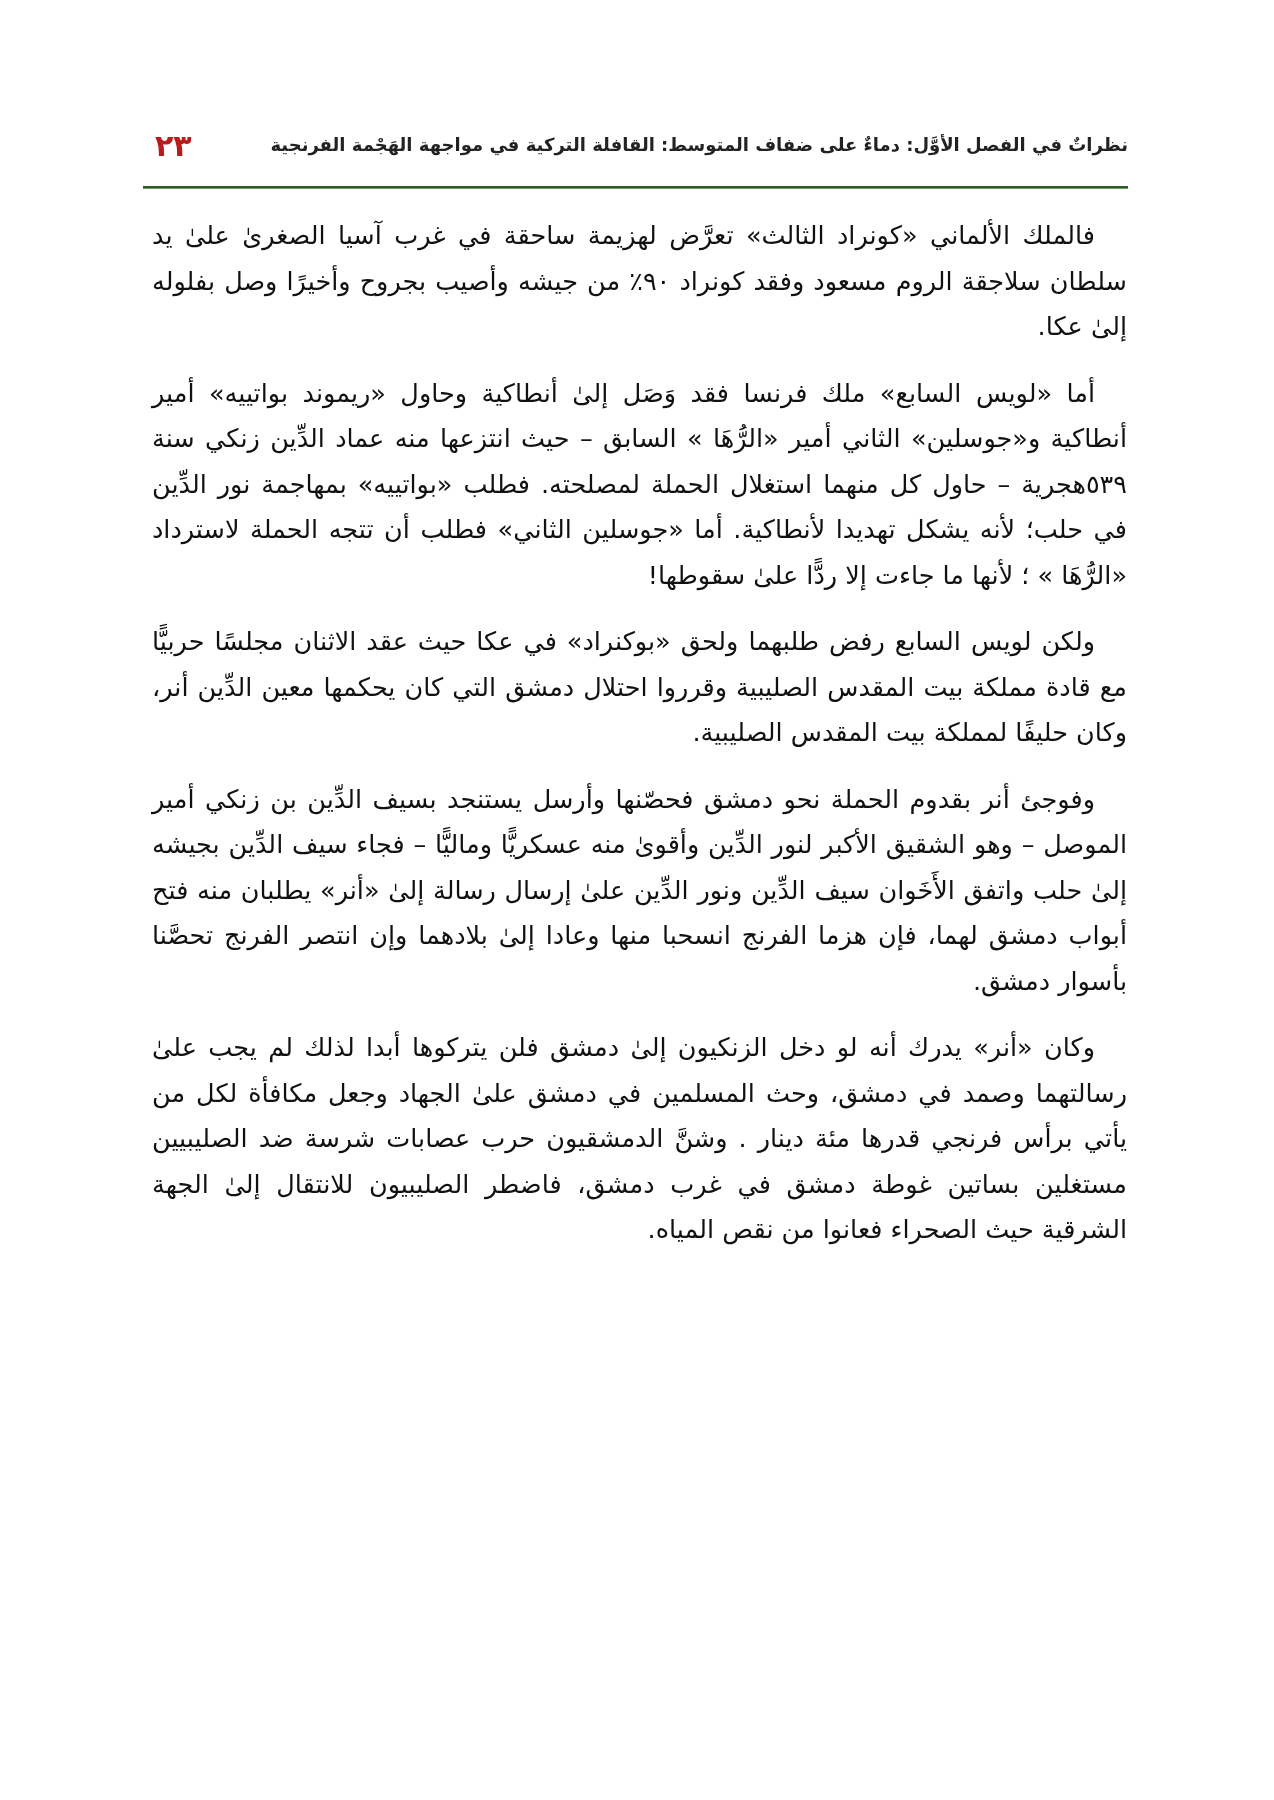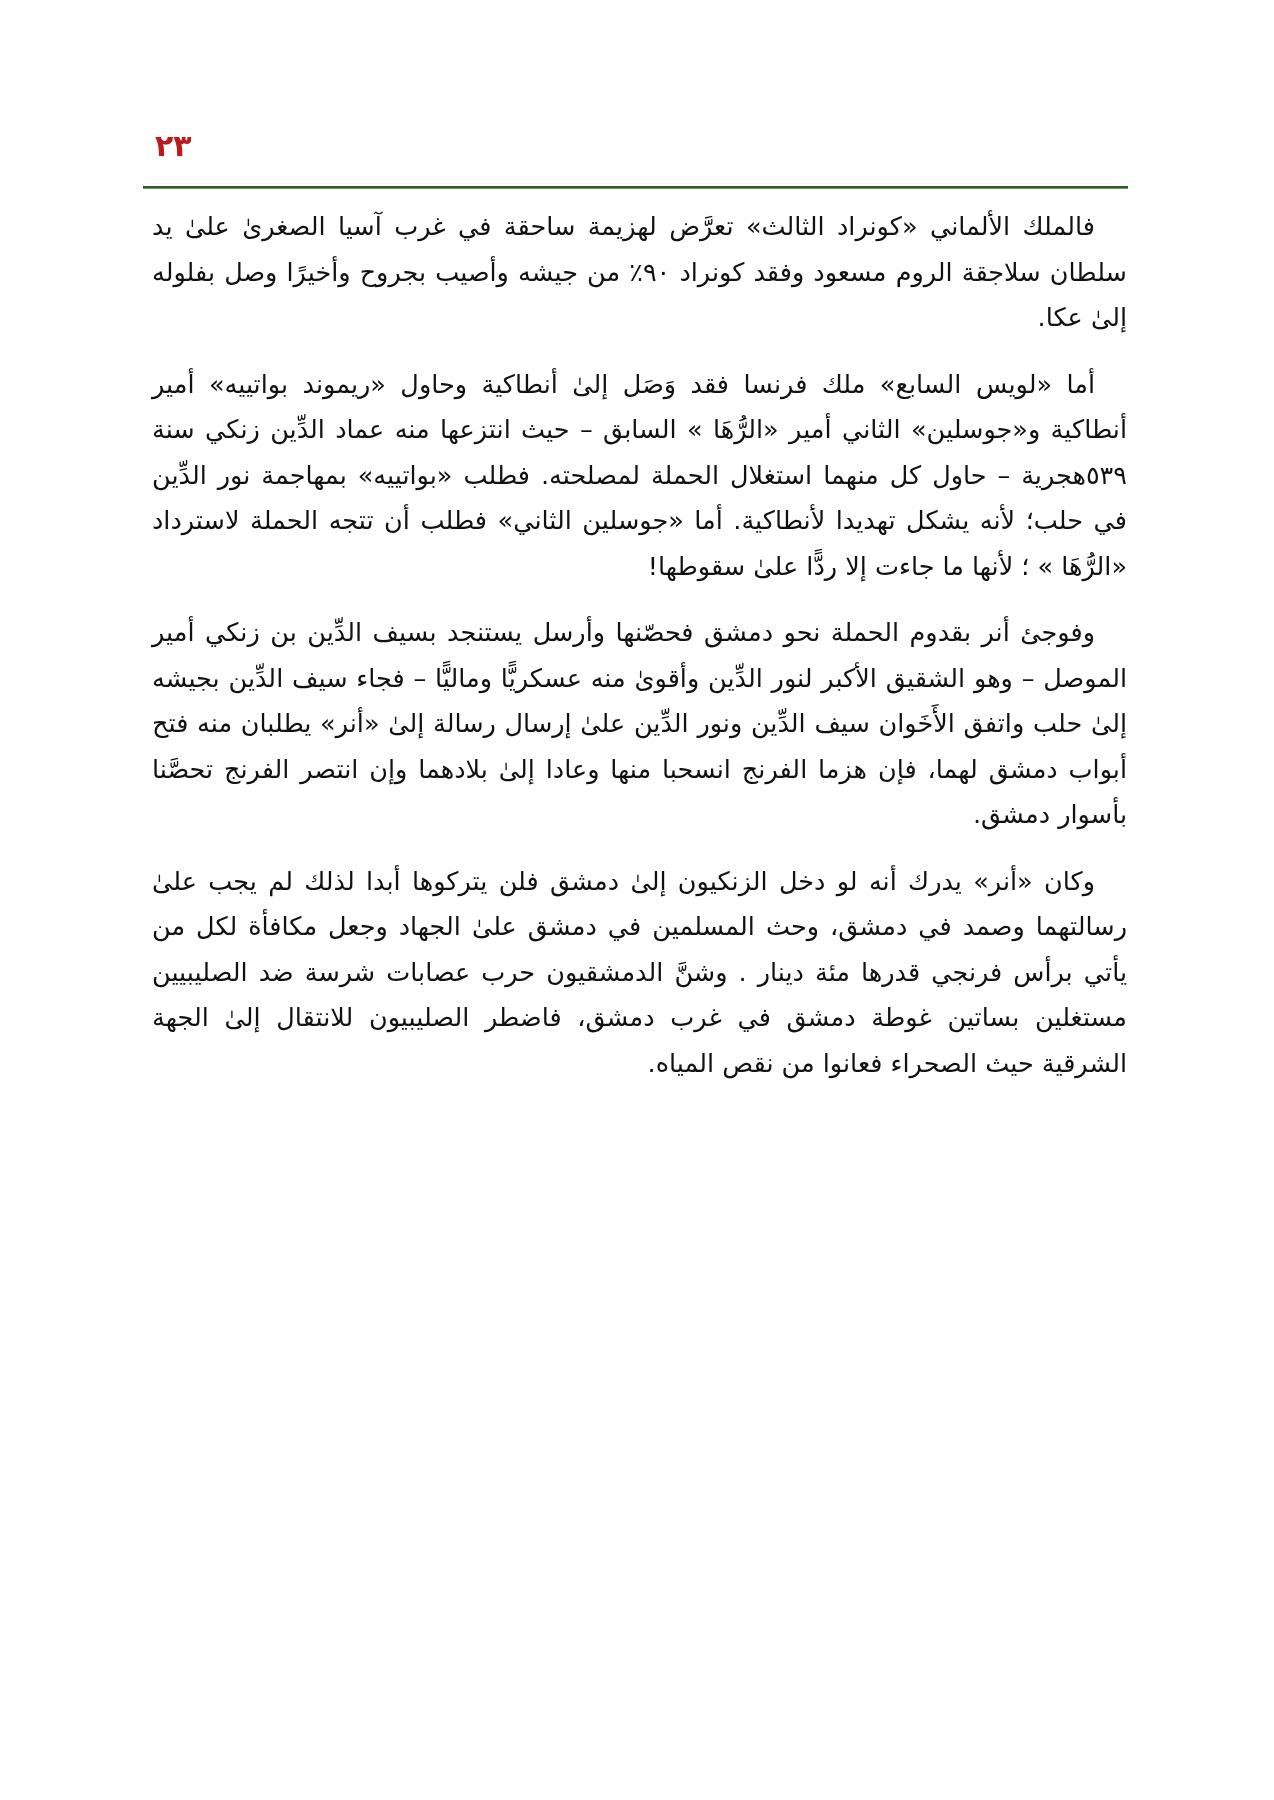--- a/index.html
+++ b/index.html
@@ -64,35 +64,37 @@
       width: 975px;
       direction: rtl;
       text-align: justify;
       text-align-last: right;
       font-family: "DejaVu Sans", sans-serif;
       font-size: 25.5px;
       line-height: 45.5px;
       color: #111;
     }
     .paragraph {
-      margin: 0 0 21px 0;
+      margin: 9px 0 21px 0;
       text-indent: 32px;
     }
   </style>
 </head>
 <body>
 
 <div class="page">
 
   <div class="running-header">
+    <span class="header-title">نظراتٌ في الفصل الأوَّل: دماءٌ على ضفاف المتوسط: القافلة التركية في مواجهة الهَجْمة الفرنجية</span>
     <span class="page-number">٢٣</span>
   </div>
 
   <div class="header-rule"></div>
 
   <div class="body-text">
     <p class="paragraph">فالملك الألماني «كونراد الثالث» تعرَّض لهزيمة ساحقة في غرب آسيا الصغرىٰ علىٰ يد سلطان سلاجقة الروم مسعود وفقد كونراد ٩٠٪ من جيشه وأصيب بجروح وأخيرًا وصل بفلوله إلىٰ عكا.</p>
     <p class="paragraph">أما «لويس السابع» ملك فرنسا فقد وَصَل إلىٰ أنطاكية وحاول «ريموند بواتييه» أمير أنطاكية و«جوسلين» الثاني أمير «الرُّهَا » السابق – حيث انتزعها منه عماد الدِّين زنكي سنة ٥٣٩هجرية – حاول كل منهما استغلال الحملة لمصلحته. فطلب «بواتييه» بمهاجمة نور الدِّين في حلب؛ لأنه يشكل تهديدا لأنطاكية. أما «جوسلين الثاني» فطلب أن تتجه الحملة لاسترداد «الرُّهَا » ؛ لأنها ما جاءت إلا ردًّا علىٰ سقوطها!</p>
+    <p class="paragraph">ولكن لويس السابع رفض طلبهما ولحق «بوكنراد» في عكا حيث عقد الاثنان مجلسًا حربيًّا مع قادة مملكة بيت المقدس الصليبية وقرروا احتلال دمشق التي كان يحكمها معين الدِّين أنر، وكان حليفًا لمملكة بيت المقدس الصليبية.</p>
     <p class="paragraph">وفوجئ أنر بقدوم الحملة نحو دمشق فحصّنها وأرسل يستنجد بسيف الدِّين بن زنكي أمير الموصل – وهو الشقيق الأكبر لنور الدِّين وأقوىٰ منه عسكريًّا وماليًّا – فجاء سيف الدِّين بجيشه إلىٰ حلب واتفق الأَخَوان سيف الدِّين ونور الدِّين علىٰ إرسال رسالة إلىٰ «أنر» يطلبان منه فتح أبواب دمشق لهما، فإن هزما الفرنج انسحبا منها وعادا إلىٰ بلادهما وإن انتصر الفرنج تحصَّنا بأسوار دمشق.</p>
     <p class="paragraph">وكان «أنر» يدرك أنه لو دخل الزنكيون إلىٰ دمشق فلن يتركوها أبدا لذلك لم يجب علىٰ رسالتهما وصمد في دمشق، وحث المسلمين في دمشق علىٰ الجهاد وجعل مكافأة لكل من يأتي برأس فرنجي قدرها مئة دينار . وشنَّ الدمشقيون حرب عصابات شرسة ضد الصليبيين مستغلين بساتين غوطة دمشق في غرب دمشق، فاضطر الصليبيون للانتقال إلىٰ الجهة الشرقية حيث الصحراء فعانوا من نقص المياه.</p>
   </div>
 
 </div>
 
 </body></html>

